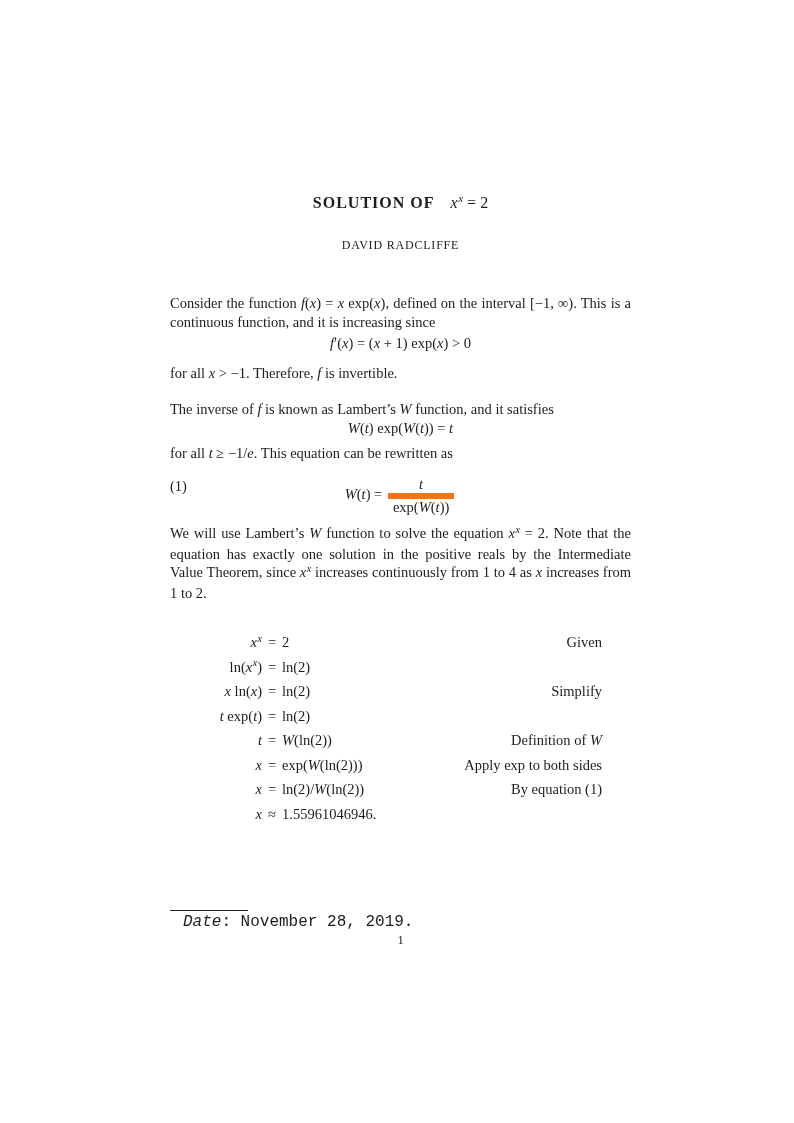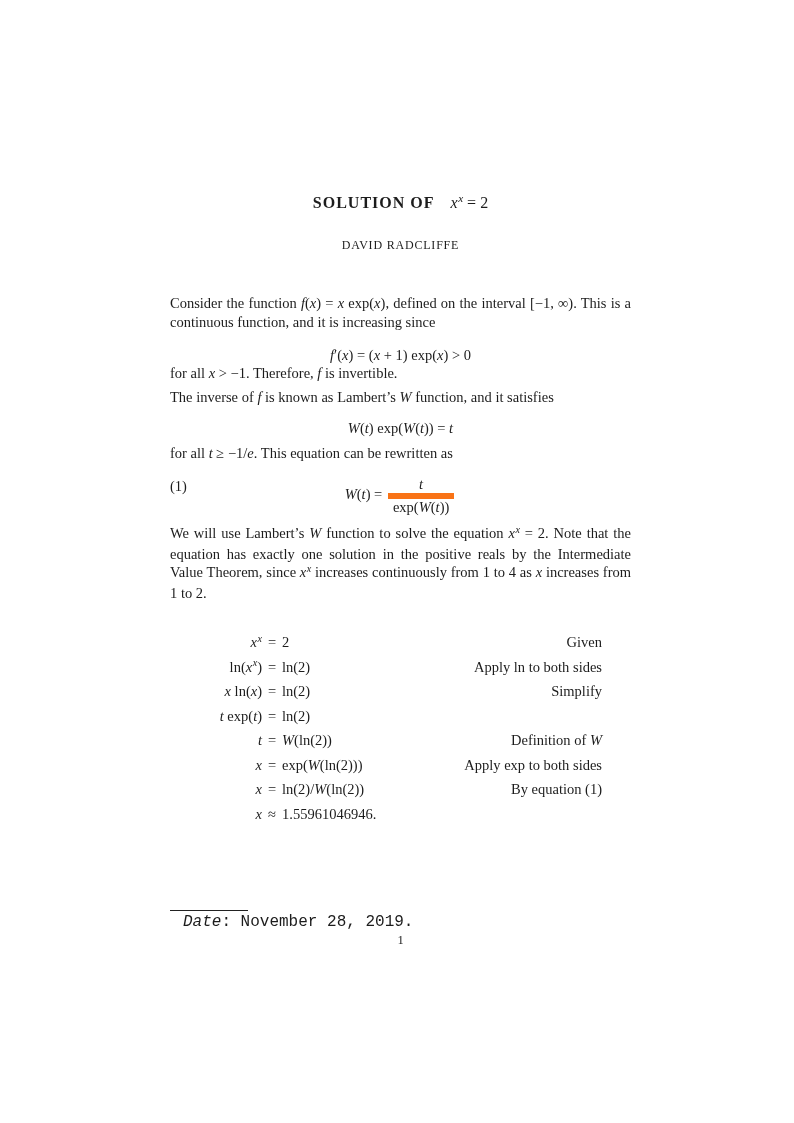--- a/index.html
+++ b/index.html
@@ -12,23 +12,23 @@
   .content { position: absolute; left: 170px; top: 0; width: 461px; font-size: 14.5px; line-height: 18.5px; }
 
   .para { margin: 0; text-align: justify; position: absolute; width: 461px; }
 
   .title { position: absolute; top: 193px; left: 0; width: 461px; text-align: center; font-size: 16px; line-height: 19px; }
   .title .mb { font-weight: bold; letter-spacing: 1px; }
   .author { position: absolute; top: 236px; left: 0; width: 461px; text-align: center; font-size: 12px; letter-spacing: 0.8px; }
 
   .p1  { top: 294px; }
   .disp { position: absolute; width: 461px; text-align: center; }
-  .eq-fprime { top: 346px; }
+  .eq-fprime { top: 334px; }
   .p1b { top: 364px; }
-  .p2a { top: 388px; }
+  .p2a { top: 400px; }
   .eq-w { top: 419px; }
   .p2b { top: 444px; }
 
   .eq1 { position: absolute; top: 464px; left: 0; width: 461px; height: 46px; }
   .eq1-label { position: absolute; left: 0; top: 13px; }
   .eq1-body { text-align: center; padding-top: 12px; }
 
   .p3 { top: 524px; }
 
   .steps { position: absolute; top: 634px; left: 0; width: 461px; }
@@ -83,21 +83,20 @@
       <div class="step-row">
         <span class="step-lhs"><span class="mi">x</span><span class="mi msup">x</span></span>
         <span class="step-rel"><span class="mr">=</span></span>
         <span class="step-rhs"><span class="mr">2</span></span>
         <span class="step-reason"><span class="mr">Given</span></span>
       </div>
       <div class="step-row">
         <span class="step-lhs"><span class="mr">ln(</span><span class="mi">x</span><span class="mi msup">x</span><span class="mr">)</span></span>
         <span class="step-rel"><span class="mr">=</span></span>
         <span class="step-rhs"><span class="mr">ln(2)</span></span>
-        <span class="step-reason"><span class="mr">Apply ln to both sides</span></span>
       </div>
       <div class="step-row">
         <span class="step-lhs"><span class="mi">x</span><span class="mr"> ln(</span><span class="mi">x</span><span class="mr">)</span></span>
         <span class="step-rel"><span class="mr">=</span></span>
         <span class="step-rhs"><span class="mr">ln(2)</span></span>
         <span class="step-reason"><span class="mr">Simplify</span></span>
       </div>
       <div class="step-row">
         <span class="step-lhs"><span class="mi">t</span><span class="mr"> exp(</span><span class="mi">t</span><span class="mr">)</span></span>
         <span class="step-rel"><span class="mr">=</span></span>

